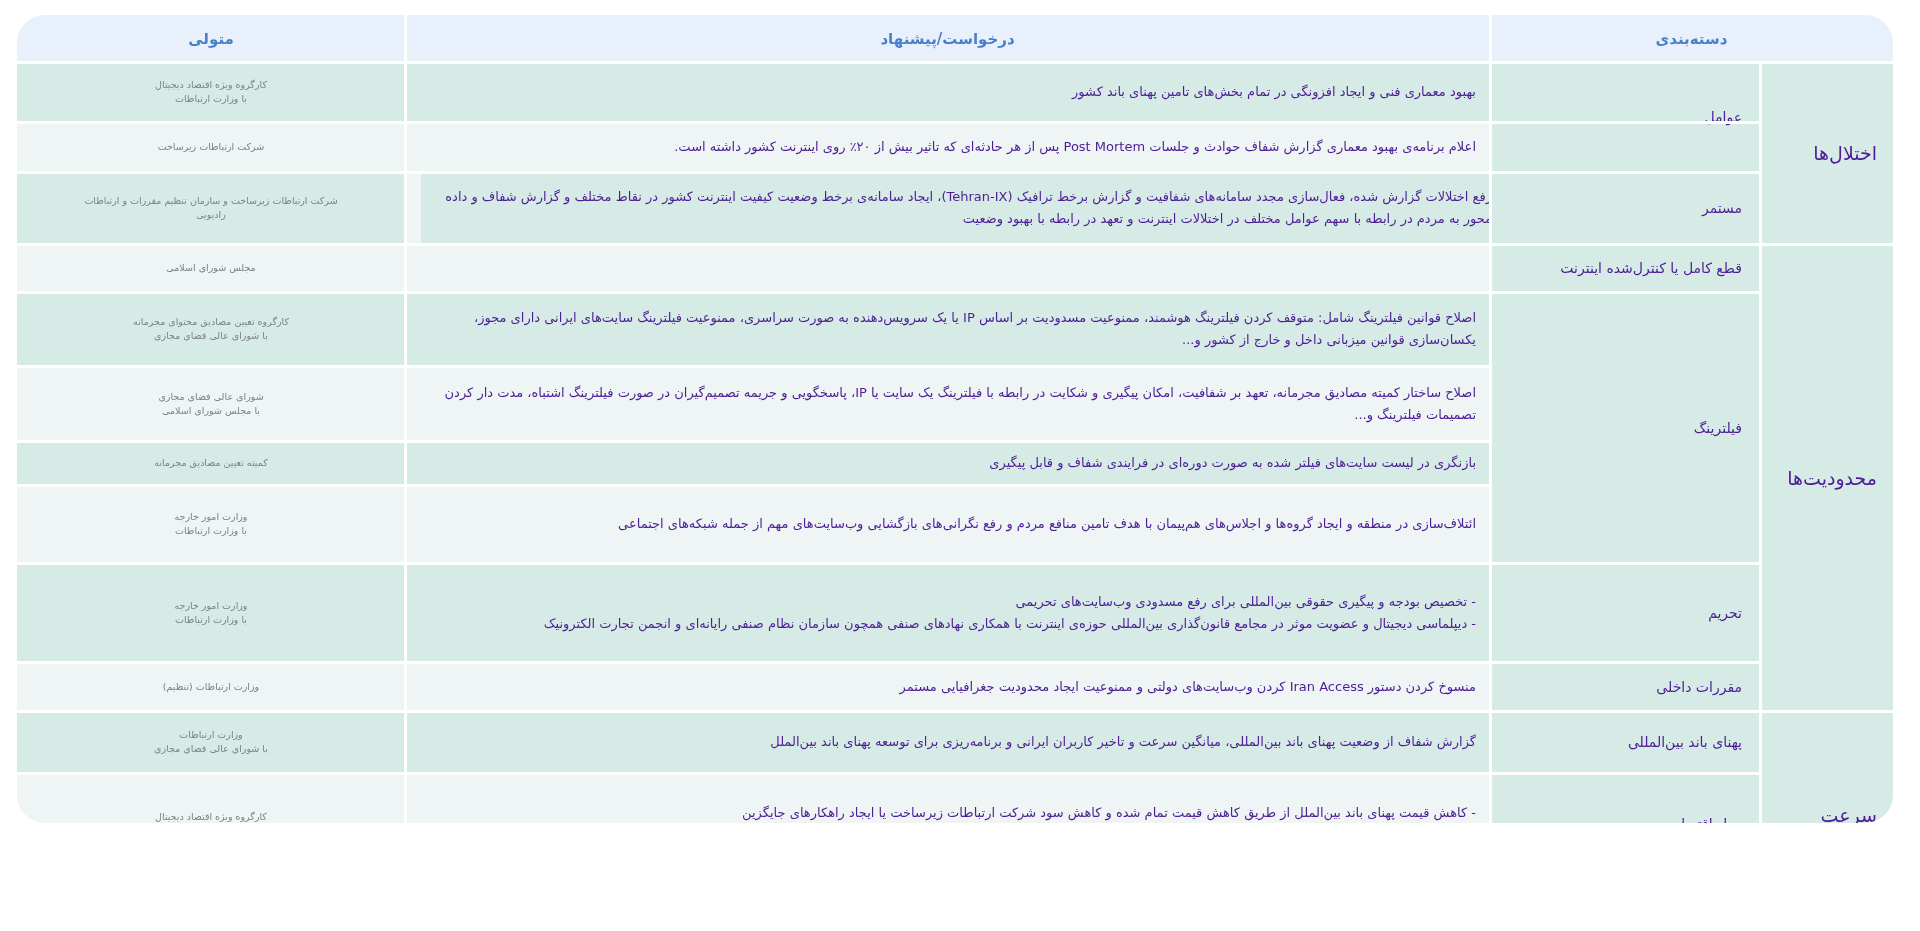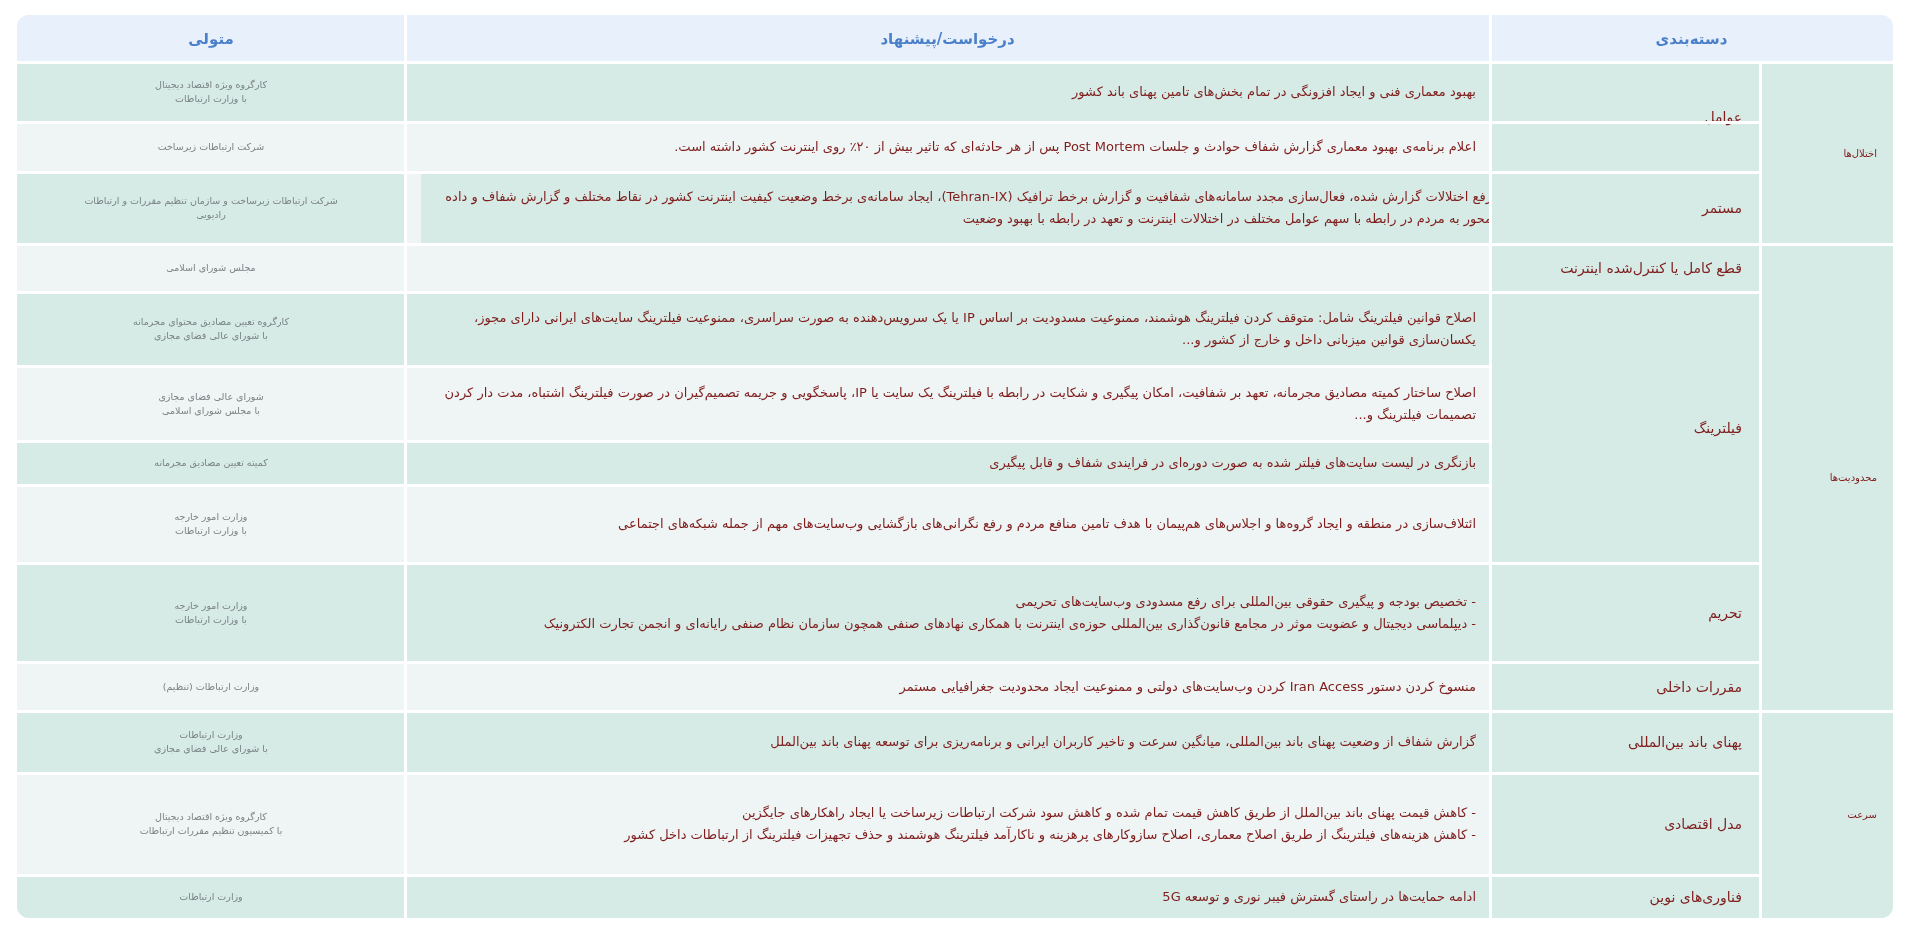--- a/index.html
+++ b/index.html
@@ -1,23 +1,23 @@
 <!DOCTYPE html>
 <html><head>
 <meta charset="utf-8">
 <style>
   html, body { margin:0; padding:0; background:#ffffff; }
   body { width:1920px; height:931px; position:relative; overflow:hidden;
          font-family:"DejaVu Sans", sans-serif; }
-  .tbl { position:absolute; left:17px; top:15px; width:1876px; height:903px;
-         border-radius:12px; overflow:hidden; background:#eef5f4; }
+  .tbl { position:absolute; left:17px; top:15px; width:1876px; height:808px;
+         border-radius:28px; overflow:hidden; background:#eef5f4; }
   .cell { position:absolute; box-sizing:border-box; display:flex; align-items:center;
-          direction:rtl; color:#7f1d1d; }
+          direction:rtl; color:#4c1d95; }
   .hdr { background:#e8f0fb; color:#4a7fc9; font-size:15px; justify-content:center; font-weight:bold; }
-  .cat { background:#d6ebe6; font-size:10px; justify-content:flex-start; padding-right:16px; }
+  .cat { background:#d6ebe6; font-size:19px; justify-content:flex-start; padding-right:16px; }
   .sub { background:#d6ebe6; font-size:14px; justify-content:flex-start; padding-right:18px; }
   .req { font-size:13px; line-height:22px; padding:0 14px; text-align:right; justify-content:flex-start; }
   .own { font-size:9.5px; line-height:14px; justify-content:center; text-align:center; flex-direction:column; color:#7a8284; }
   .dark { background:#d6ebe6; }
   .light { background:#eef5f4; }
   .req span, .own span { display:block; white-space:pre-line; }
   .grid-v { position:absolute; top:0; bottom:0; width:3px; background:#ffffff; }
   .grid-h { position:absolute; height:3px; background:#ffffff; }
 </style>
 </head>

